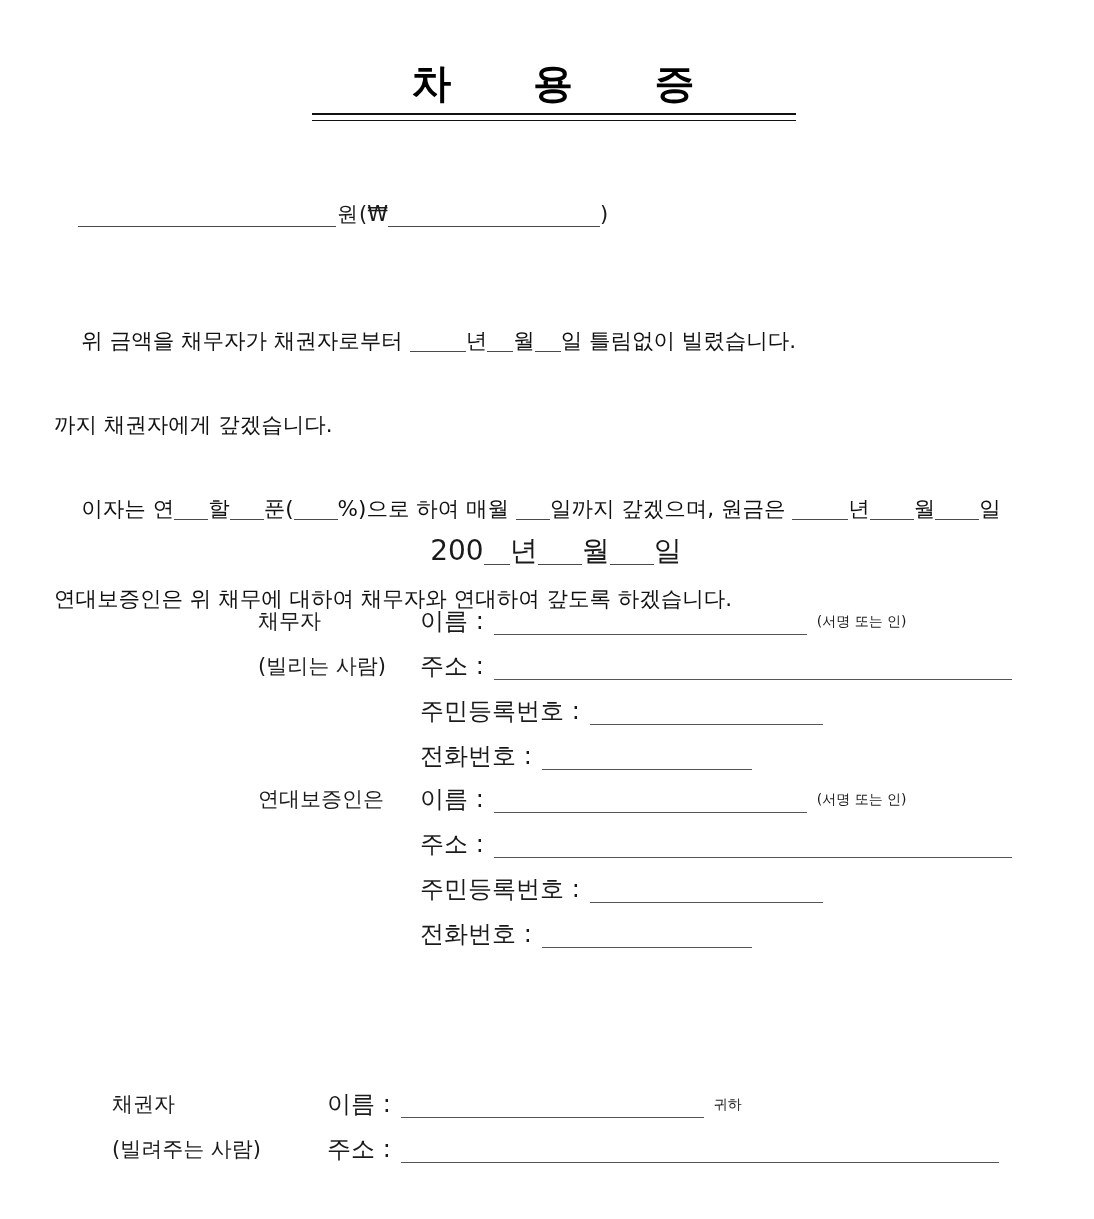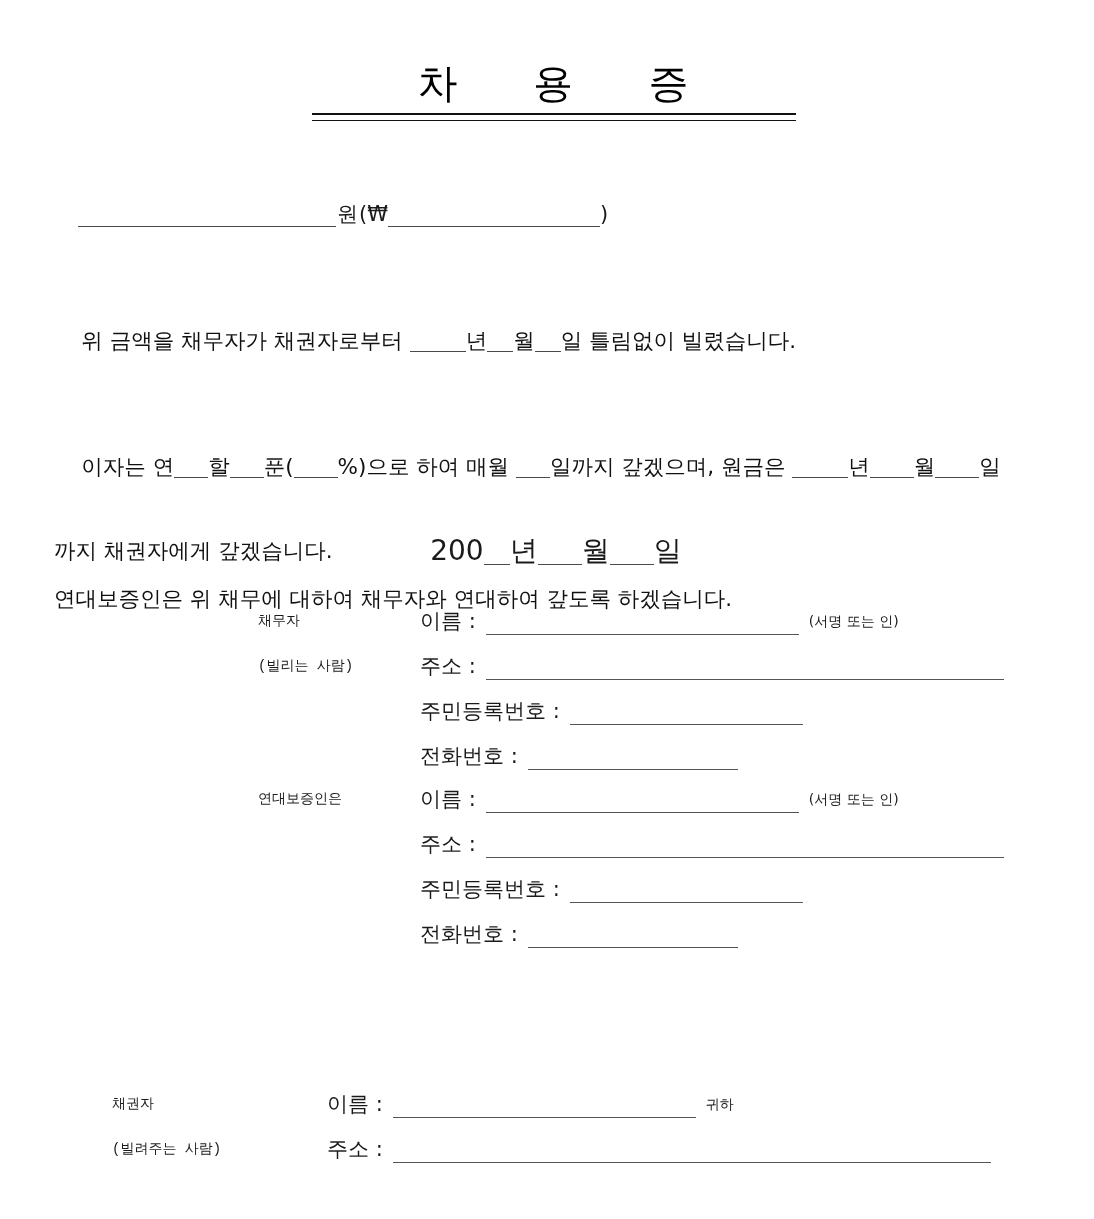--- a/index.html
+++ b/index.html
@@ -19,21 +19,21 @@
   
   .title-wrap {
     position: absolute;
     left: 312px;
     top: 58px;
     width: 484px;
     text-align: center;
   }
   .doc-title {
     font-size: 40px;
-    font-weight: normal;
+    font-weight: bold;
     letter-spacing: 2px;
     line-height: 50px;
     color: #000;
     white-space: pre;
   }
   .title-rule-outer {
     position: absolute;
     left: 312px;
     top: 113px;
     width: 484px;
@@ -114,27 +114,26 @@
   
   .sig-block { position: absolute; }
   .sig-row {
     position: relative;
     height: 45px;
     display: flex;
     align-items: flex-end;
   }
   .party-label {
     position: absolute;
-    font-size: 14px;
+    font-size: 21px;
     line-height: 28px;
     white-space: pre;
-    font-family: Liberation Mono, monospace;
   }
   .field-label {
-    font-size: 21px;
+    font-size: 24px;
     line-height: 28px;
     white-space: pre;
   }
   .field-blank {
     height: 26px;
     border-bottom: 1.5px solid #555;
     margin-left: 10px;
   }
   .field-suffix {
     font-size: 14px;
@@ -175,25 +174,25 @@
   <span class="amt-blank-right"></span>
   <span class="amt-paren">)</span>
 </div>
 
 <div class="body-block">
 
   <div class="body-line">
     <span>위 금액을 채무자가 채권자로부터 </span><span class="ul u-lg"></span><span>년</span><span class="ul u-xs"></span><span>월</span><span class="ul u-xs"></span><span>일 틀림없이 빌렸습니다.</span>
   </div>
 
+  <div class="body-line">까지 채권자에게 갚겠습니다.</div>
+
   <div class="body-line">
     <span>이자는 연</span><span class="ul u-sm"></span><span>할</span><span class="ul u-sm"></span><span>푼(</span><span class="ul u-md"></span><span>%)으로 하여 매월 </span><span class="ul u-sm"></span><span>일까지 갚겠으며, 원금은 </span><span class="ul u-lg"></span><span>년</span><span class="ul u-md"></span><span>월</span><span class="ul u-md"></span><span>일</span>
   </div>
-
-  <div class="body-line">까지 채권자에게 갚겠습니다.</div>
 
   <div class="body-line" style="margin-top:6px;">연대보증인은 위 채무에 대하여 채무자와 연대하여 갚도록 하겠습니다.</div>
 </div>
 
 <div class="date-line">
   <span>200</span><span class="ul u-xs"></span><span>년</span><span class="ul u-md"></span><span>월</span><span class="ul u-md"></span><span>일</span>
 </div>
 
 <div class="sig-block" id="debtor-block">
 

